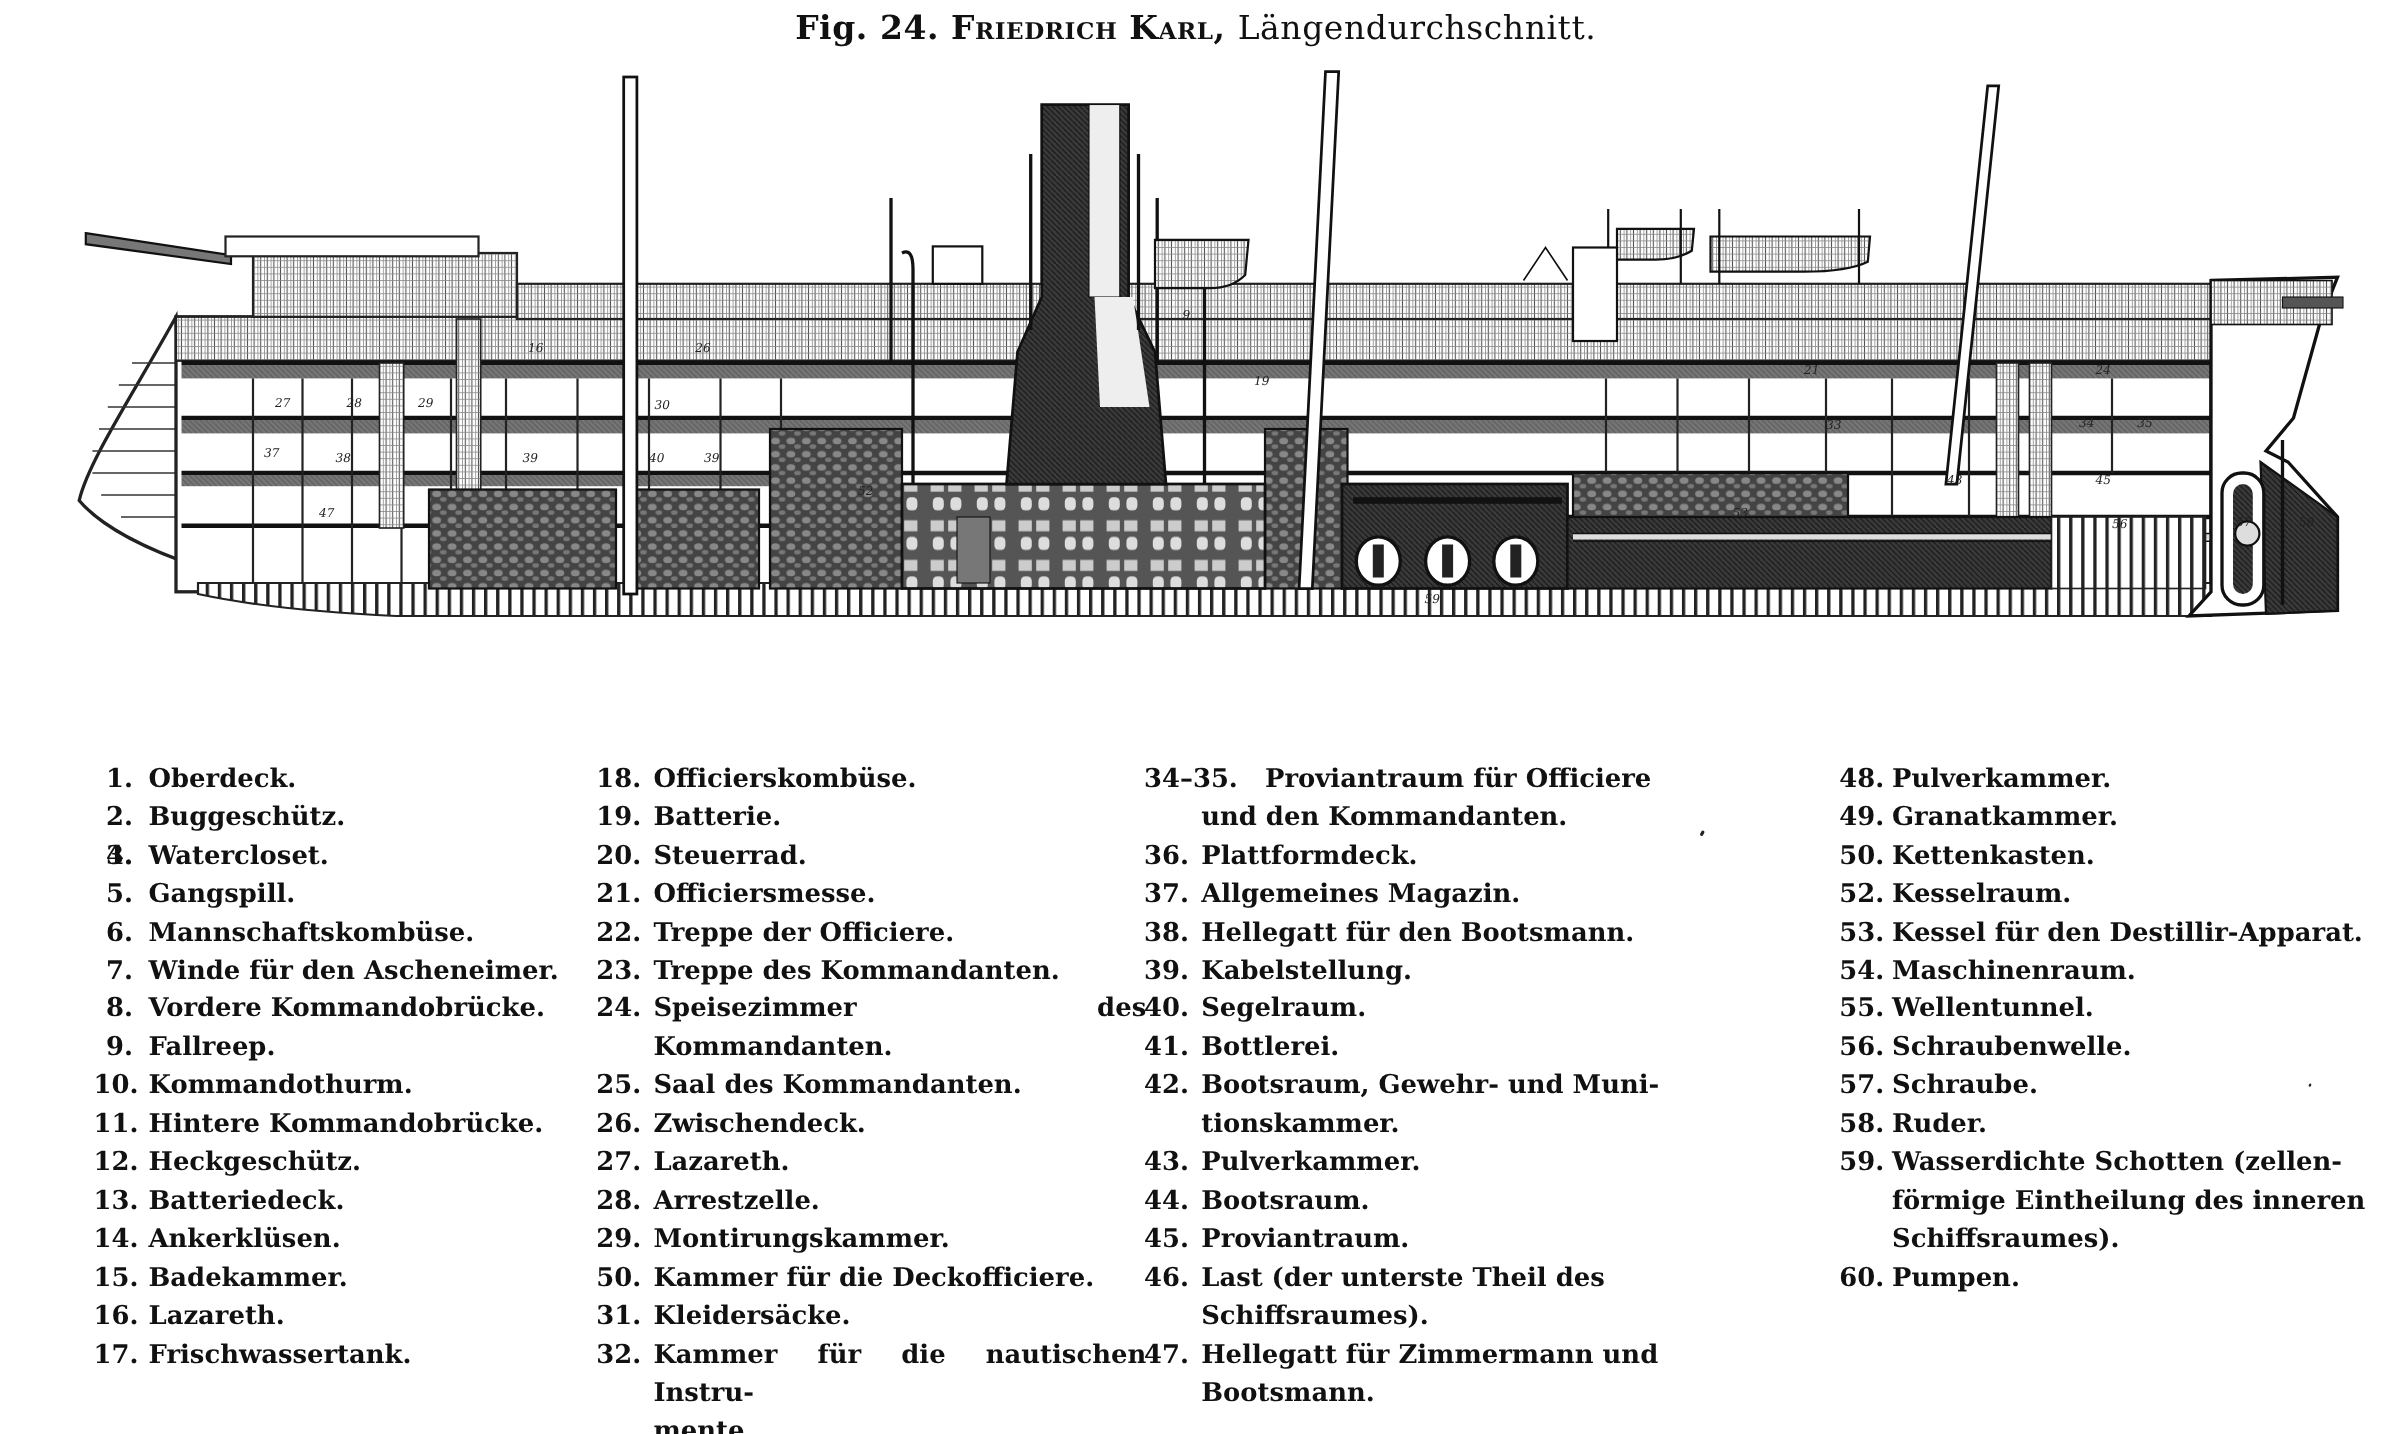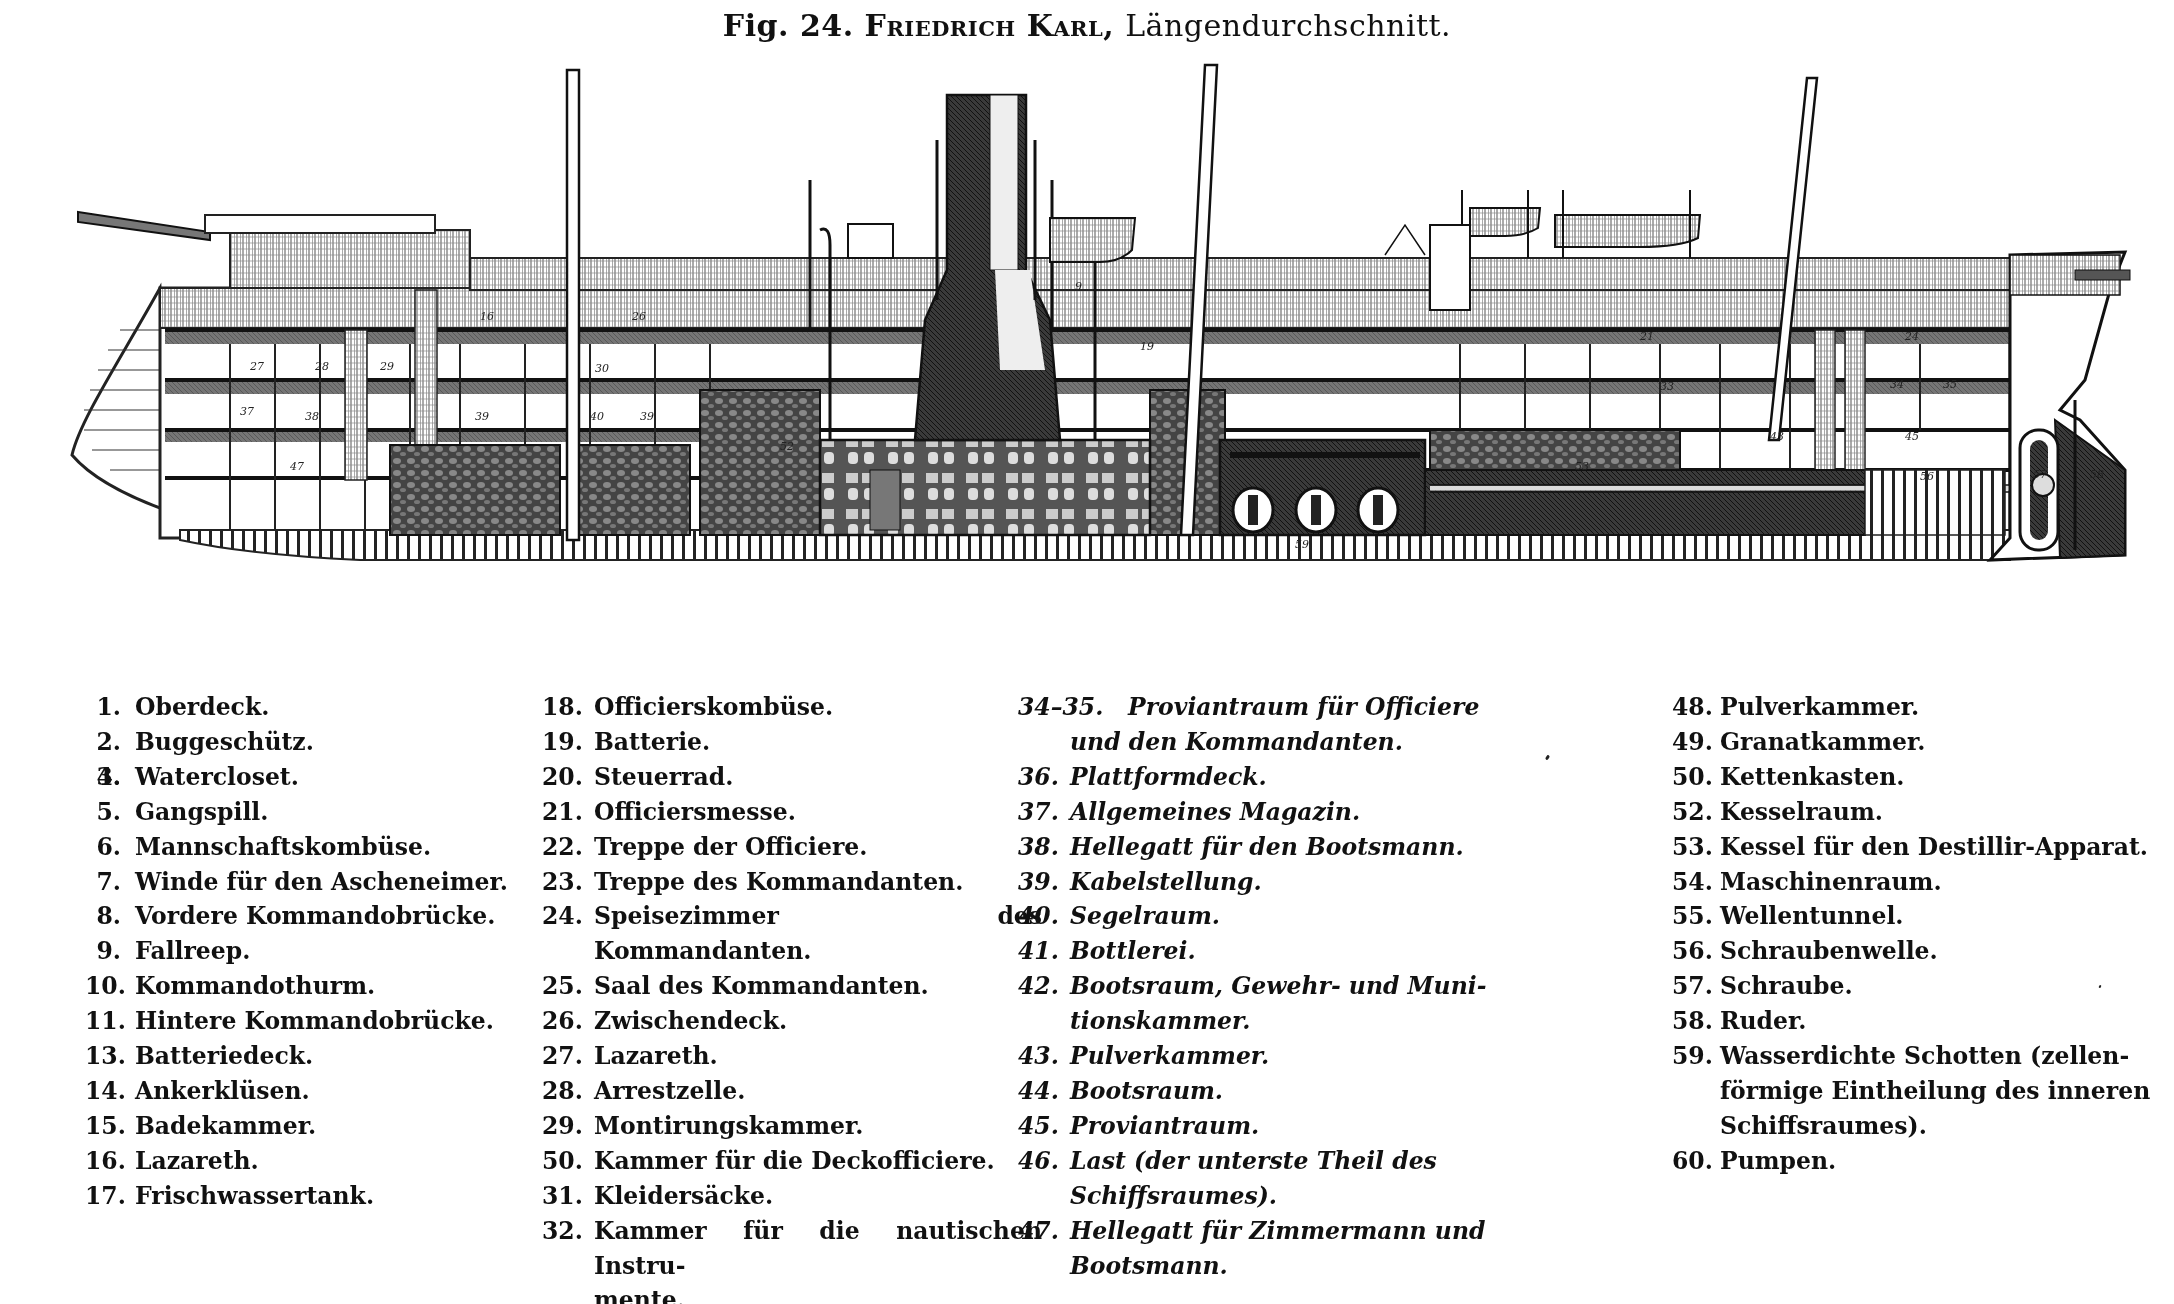--- a/index.html
+++ b/index.html
@@ -12,21 +12,21 @@
   #ship { position: absolute; left: 0; top: 60px; }
   .legend { position: absolute; top: 690px; font-weight: bold; font-size: 23.5px; }
   .legend .item { position: relative; line-height: 34.9px; }
   .legend .num { position: absolute; left: 0; top: 0; }
   .legend .lbl { display: block; text-align: justify; }
   #col1 { left: 85px; width: 440px; }
   #col1 .num { width: 36px; text-align: right; }
   #col1 .lbl { margin-left: 50px; }
   #col2 { left: 542px; width: 500px; }
   #col2 .lbl { margin-left: 52px; }
-  #col3 { left: 1018px; width: 500px; font-style: italic; }
+  #col3 { left: 1040px; width: 500px; }
   #col3 .lbl { margin-left: 52px; }
   #col3 .lbl.first-wide { text-indent: 58px; margin-left: 52px; }
   #col4 { left: 1672px; width: 522px; }
   #col4 .lbl { margin-left: 48px; }
   .speck { position: absolute; width: 3px; height: 5px; background: #222; border-radius: 2px; transform: rotate(30deg); }
 </style>
 </head>
 <body>
 
 <div class="title">
@@ -276,20 +276,24 @@
     </div>
   <div class="item">
       <span class="num">10.</span>
       <span class="lbl">Kommandothurm.</span>
     </div>
   <div class="item">
       <span class="num">11.</span>
       <span class="lbl">Hintere Kommandobrücke.</span>
     </div>
   <div class="item">
+      <span class="num">12.</span>
+      <span class="lbl">Heckgeschütz.</span>
+    </div>
+  <div class="item">
       <span class="num">13.</span>
       <span class="lbl">Batteriedeck.</span>
     </div>
   <div class="item">
       <span class="num">14.</span>
       <span class="lbl">Ankerklüsen.</span>
     </div>
   <div class="item">
       <span class="num">15.</span>
       <span class="lbl">Badekammer.</span>

